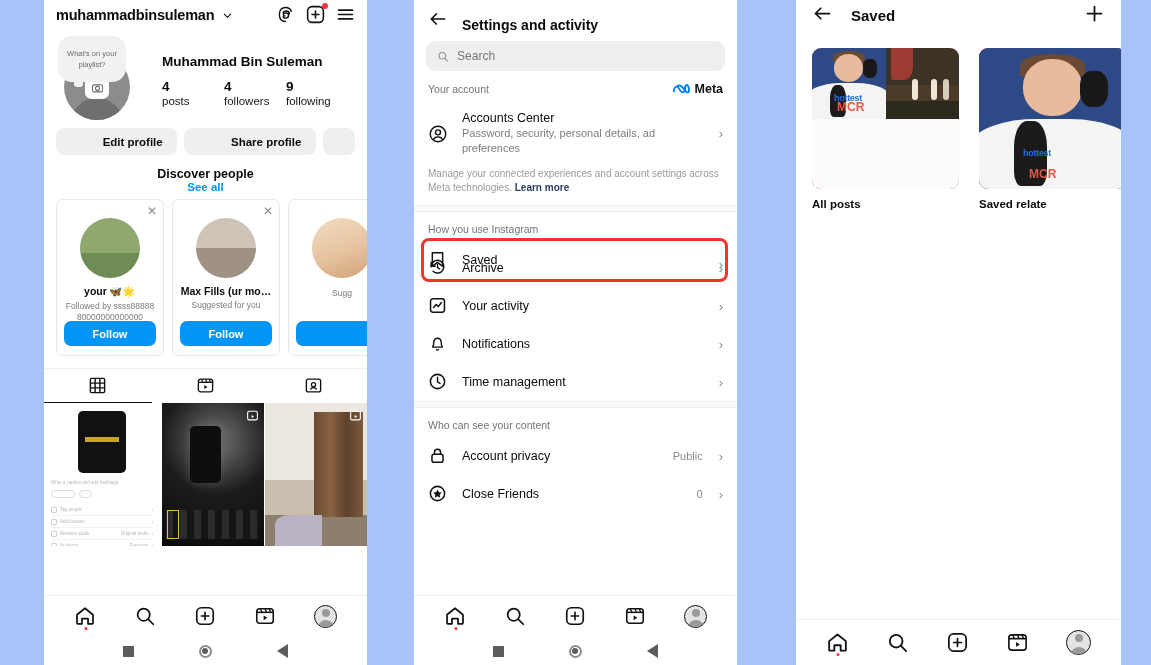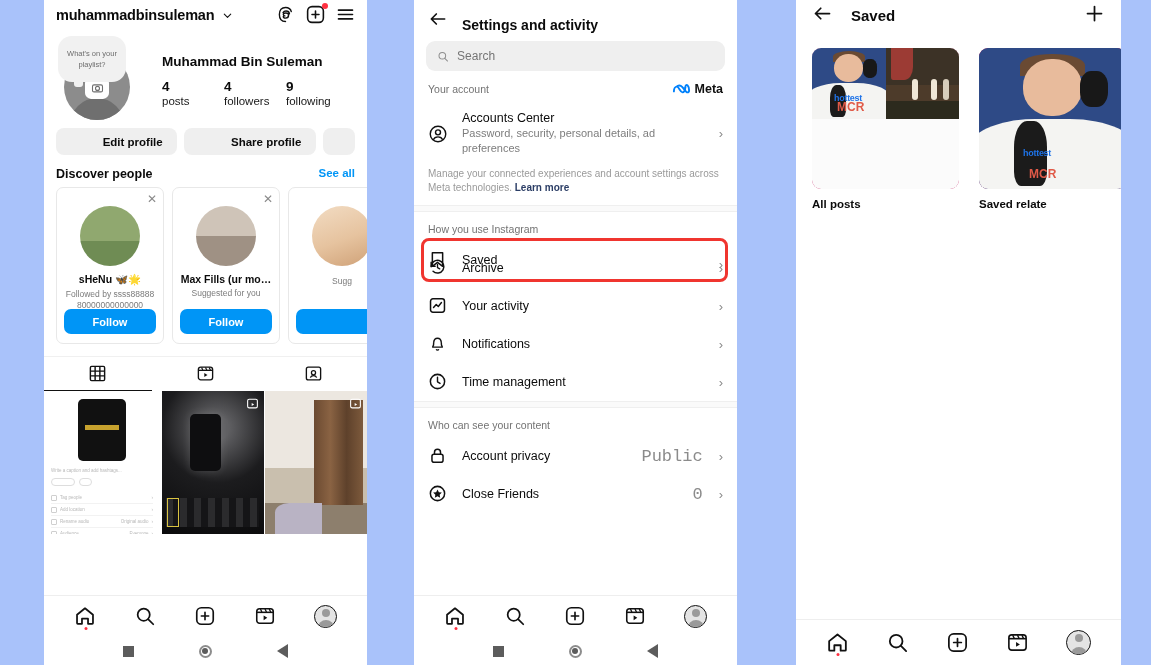--- a/index.html
+++ b/index.html
@@ -75,22 +75,23 @@
 
   .btn-row { display: flex; gap: 7px; padding: 8px 12px 0 12px; align-items: center; }
   .gbtn {
     flex: 1 1 auto; height: 27px; background: #efefef; border-radius: 8px;
     display: flex; align-items: center; justify-content: center;
     font-size: 11.5px; font-weight: 700; color: #0b0b0b; padding-left: 32px;
   }
   .gbtn.sq { flex: 0 0 auto; width: 31px; }
 
   .disc-head {
-    display: flex; align-items: flex-start; justify-content: space-between;
+    display: flex; align-items: center; justify-content: space-between;
     padding: 12px 12px 6px 12px;
+    flex-direction: column;
   }
   .disc-head .t { font-size: 12.5px; font-weight: 700; color: #0b0b0b; }
   .disc-head .a { font-size: 11.5px; font-weight: 600; color: #0095f6; }
 
   .cards { display: flex; gap: 8px; padding: 0 0 0 12px; }
   .pcard {
     position: relative; flex: 0 0 auto; width: 108px; height: 157px;
     border: 1px solid #e8e8e8; border-radius: 7px; background: #fff;
     padding: 10px 7px 8px 7px; text-align: center; overflow: hidden;
   }
@@ -171,21 +172,21 @@
     padding: 11px 14px 6px 14px;
   }
   .sec-head .t { font-size: 10.5px; color: #737373; }
   .meta-logo { display: flex; align-items: center; gap: 4px; font-size: 12.5px; font-weight: 700; color: #111; }
 
   .row { display: flex; align-items: center; gap: 14px; padding: 9px 14px; min-height: 38px; }
   .row .ico { width: 20px; height: 20px; flex: 0 0 auto; }
   .row .txt { flex: 1 1 auto; }
   .row .lbl { font-size: 12.5px; color: #0b0b0b; }
   .row .sub { font-size: 11px; color: #7d7d7d; line-height: 15px; margin-top: 1px; }
-  .row .val { font-size: 17px; color: #8b8b8b; margin-right: 2px; font-family: Liberation Mono, monospace; }
+  .row .val { font-size: 11px; color: #8b8b8b; margin-right: 2px; }
   .chev { color: #8b8b8b; font-size: 13px; }
   .hint {
     font-size: 10px; color: #9a9a9a; line-height: 14px; padding: 2px 14px 10px 14px;
   }
   .hint b { color: #2c3e66; }
   .divider { height: 7px; background: #fafafa; border-top: 1px solid #efefef; border-bottom: 1px solid #efefef; }
   .hilite {
     outline: 3px solid #f0352f; border-radius: 5px;
     margin: 0 12px 0 10px; padding-left: 4px; padding-right: 6px;
   }
@@ -354,21 +355,21 @@
         <span class="t">Discover people</span>
         <span class="a">See all</span>
       </div>
 
       <div class="cards">
         <div class="pcard">
           <span class="x">✕</span>
           <div class="pc-av">
               <div class="ph-girl"></div>
             </div>
-          <div class="pc-name">sHeNu 🦋🌟</div>
+          <div class="pc-name">your 🦋🌟</div>
           <div class="pc-sub">Followed by ssss88888 80000000000000</div>
           <div class="pc-follow">Follow</div>
         </div>
         <div class="pcard">
           <span class="x">✕</span>
           <div class="pc-av">
               <div class="ph-man"></div>
             </div>
           <div class="pc-name">Max Fills (ur mo…</div>
           <div class="pc-sub">Suggested for you</div>

